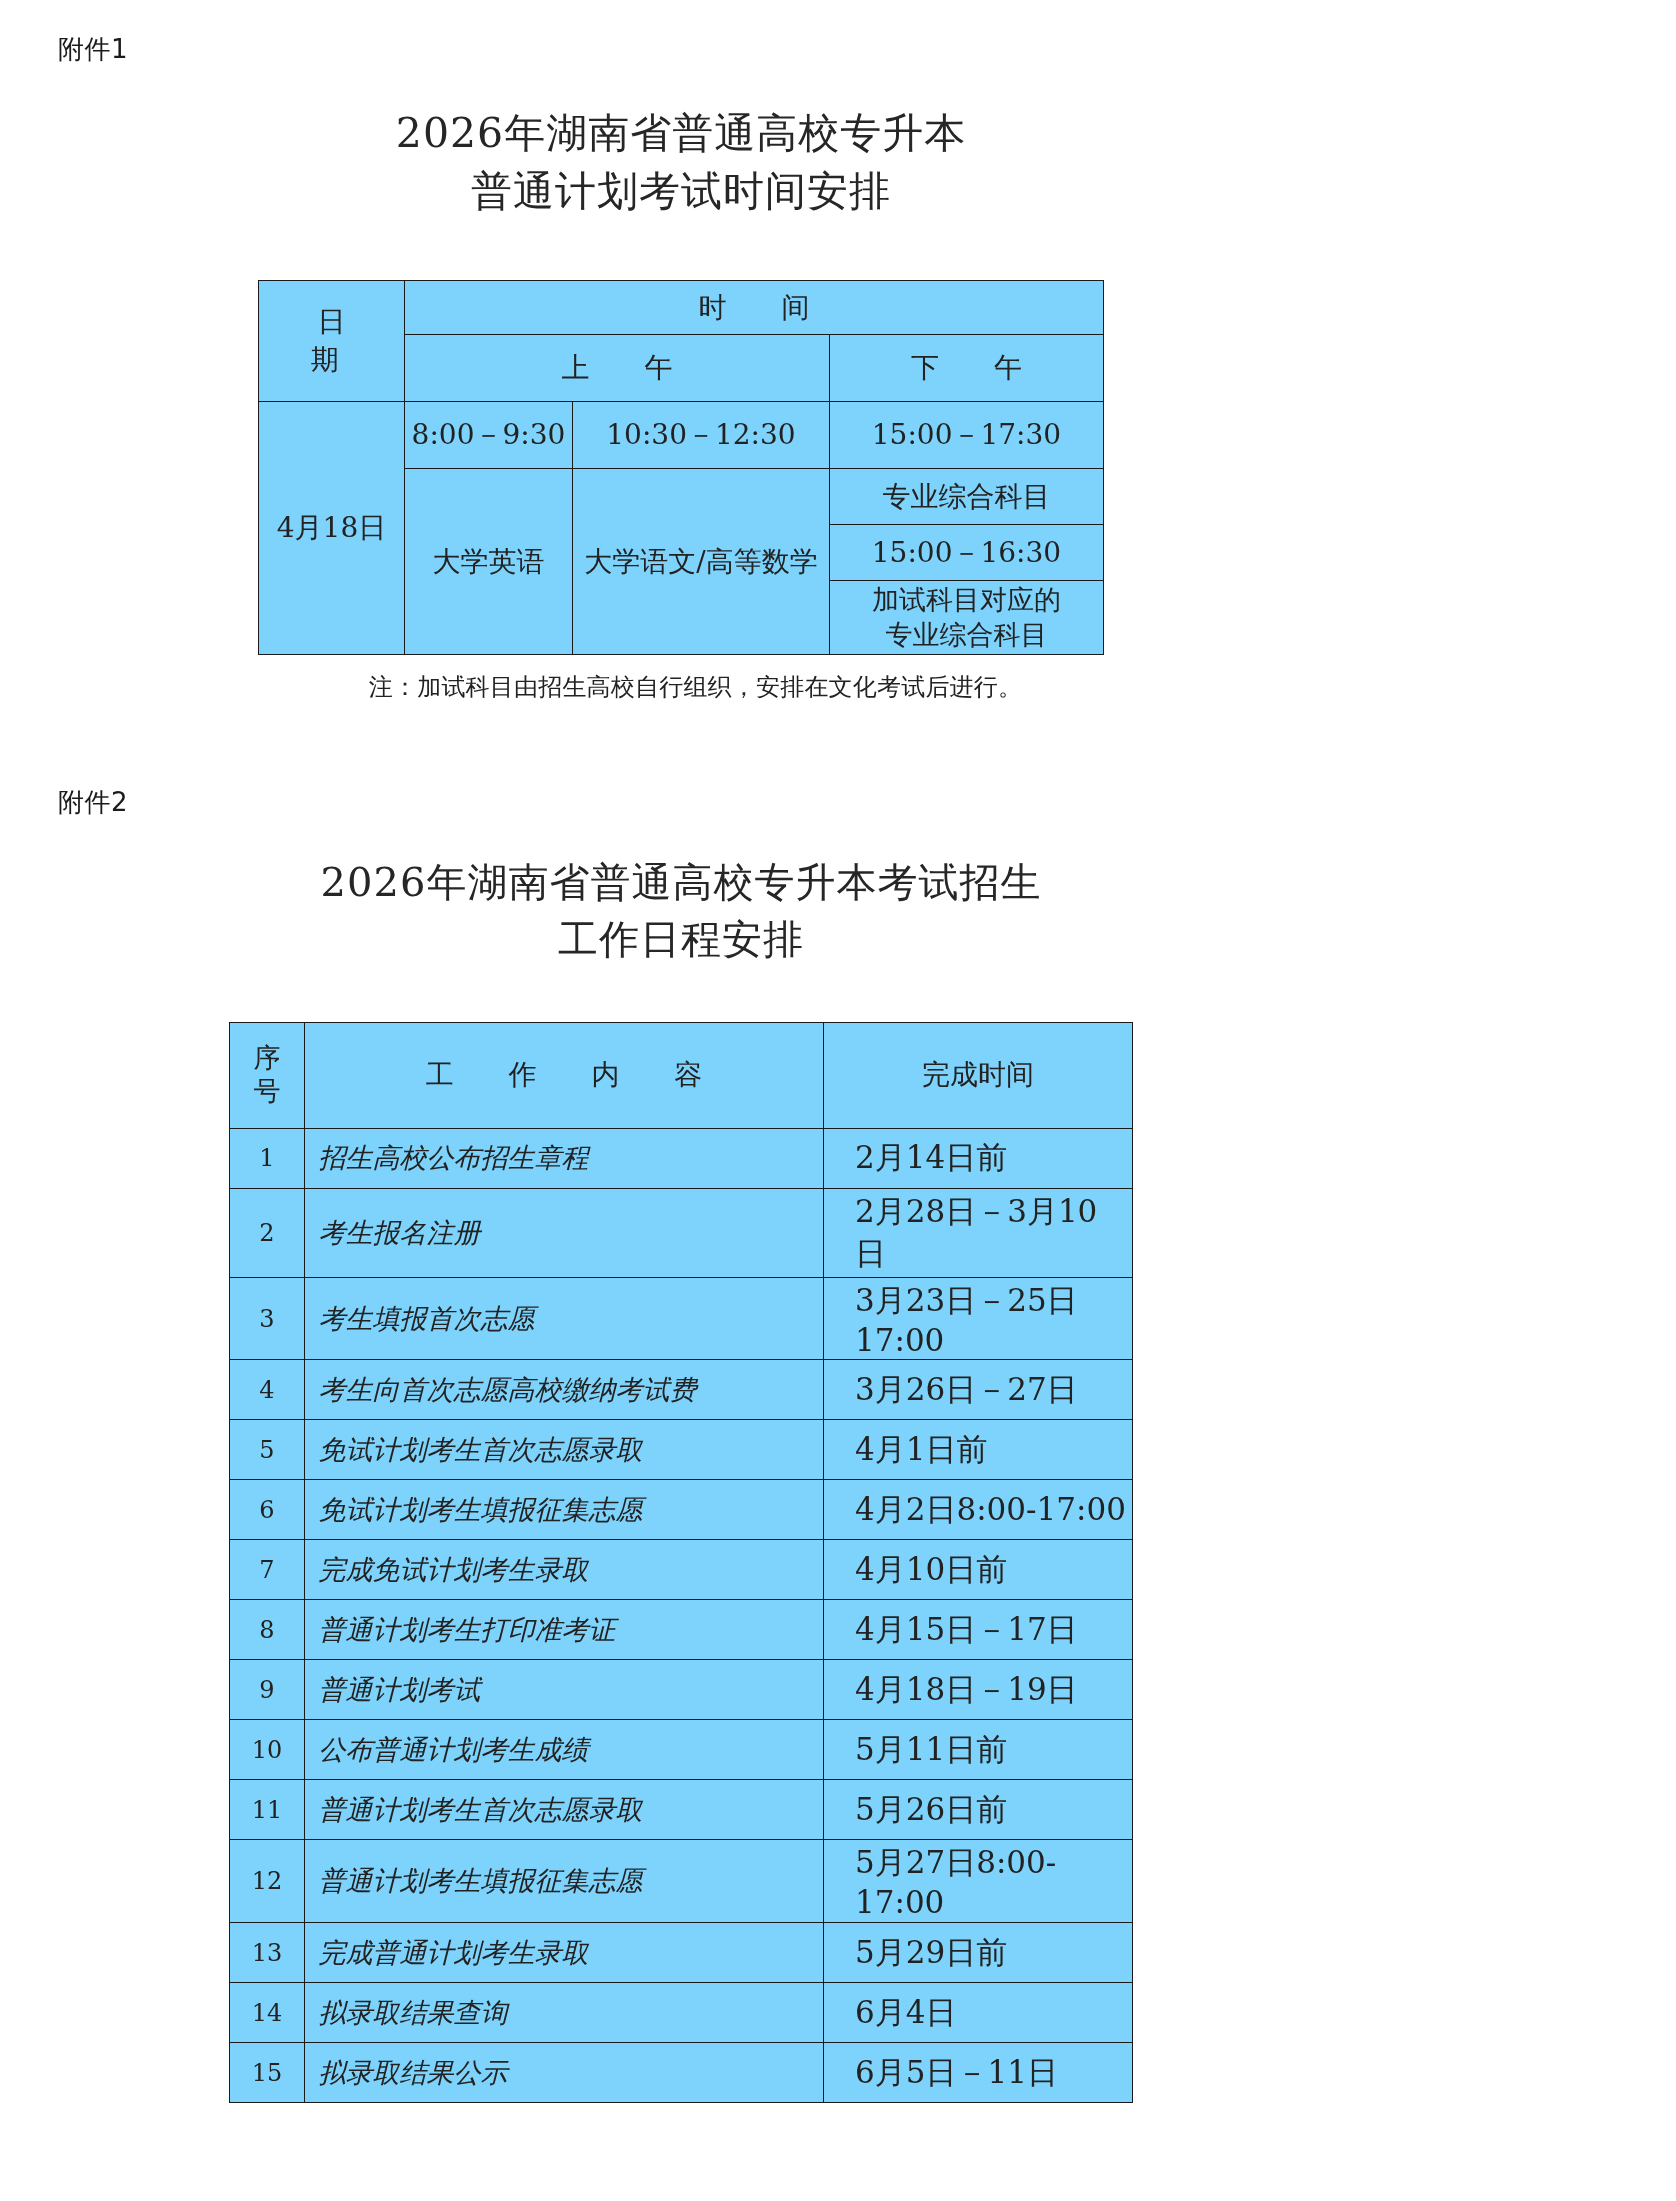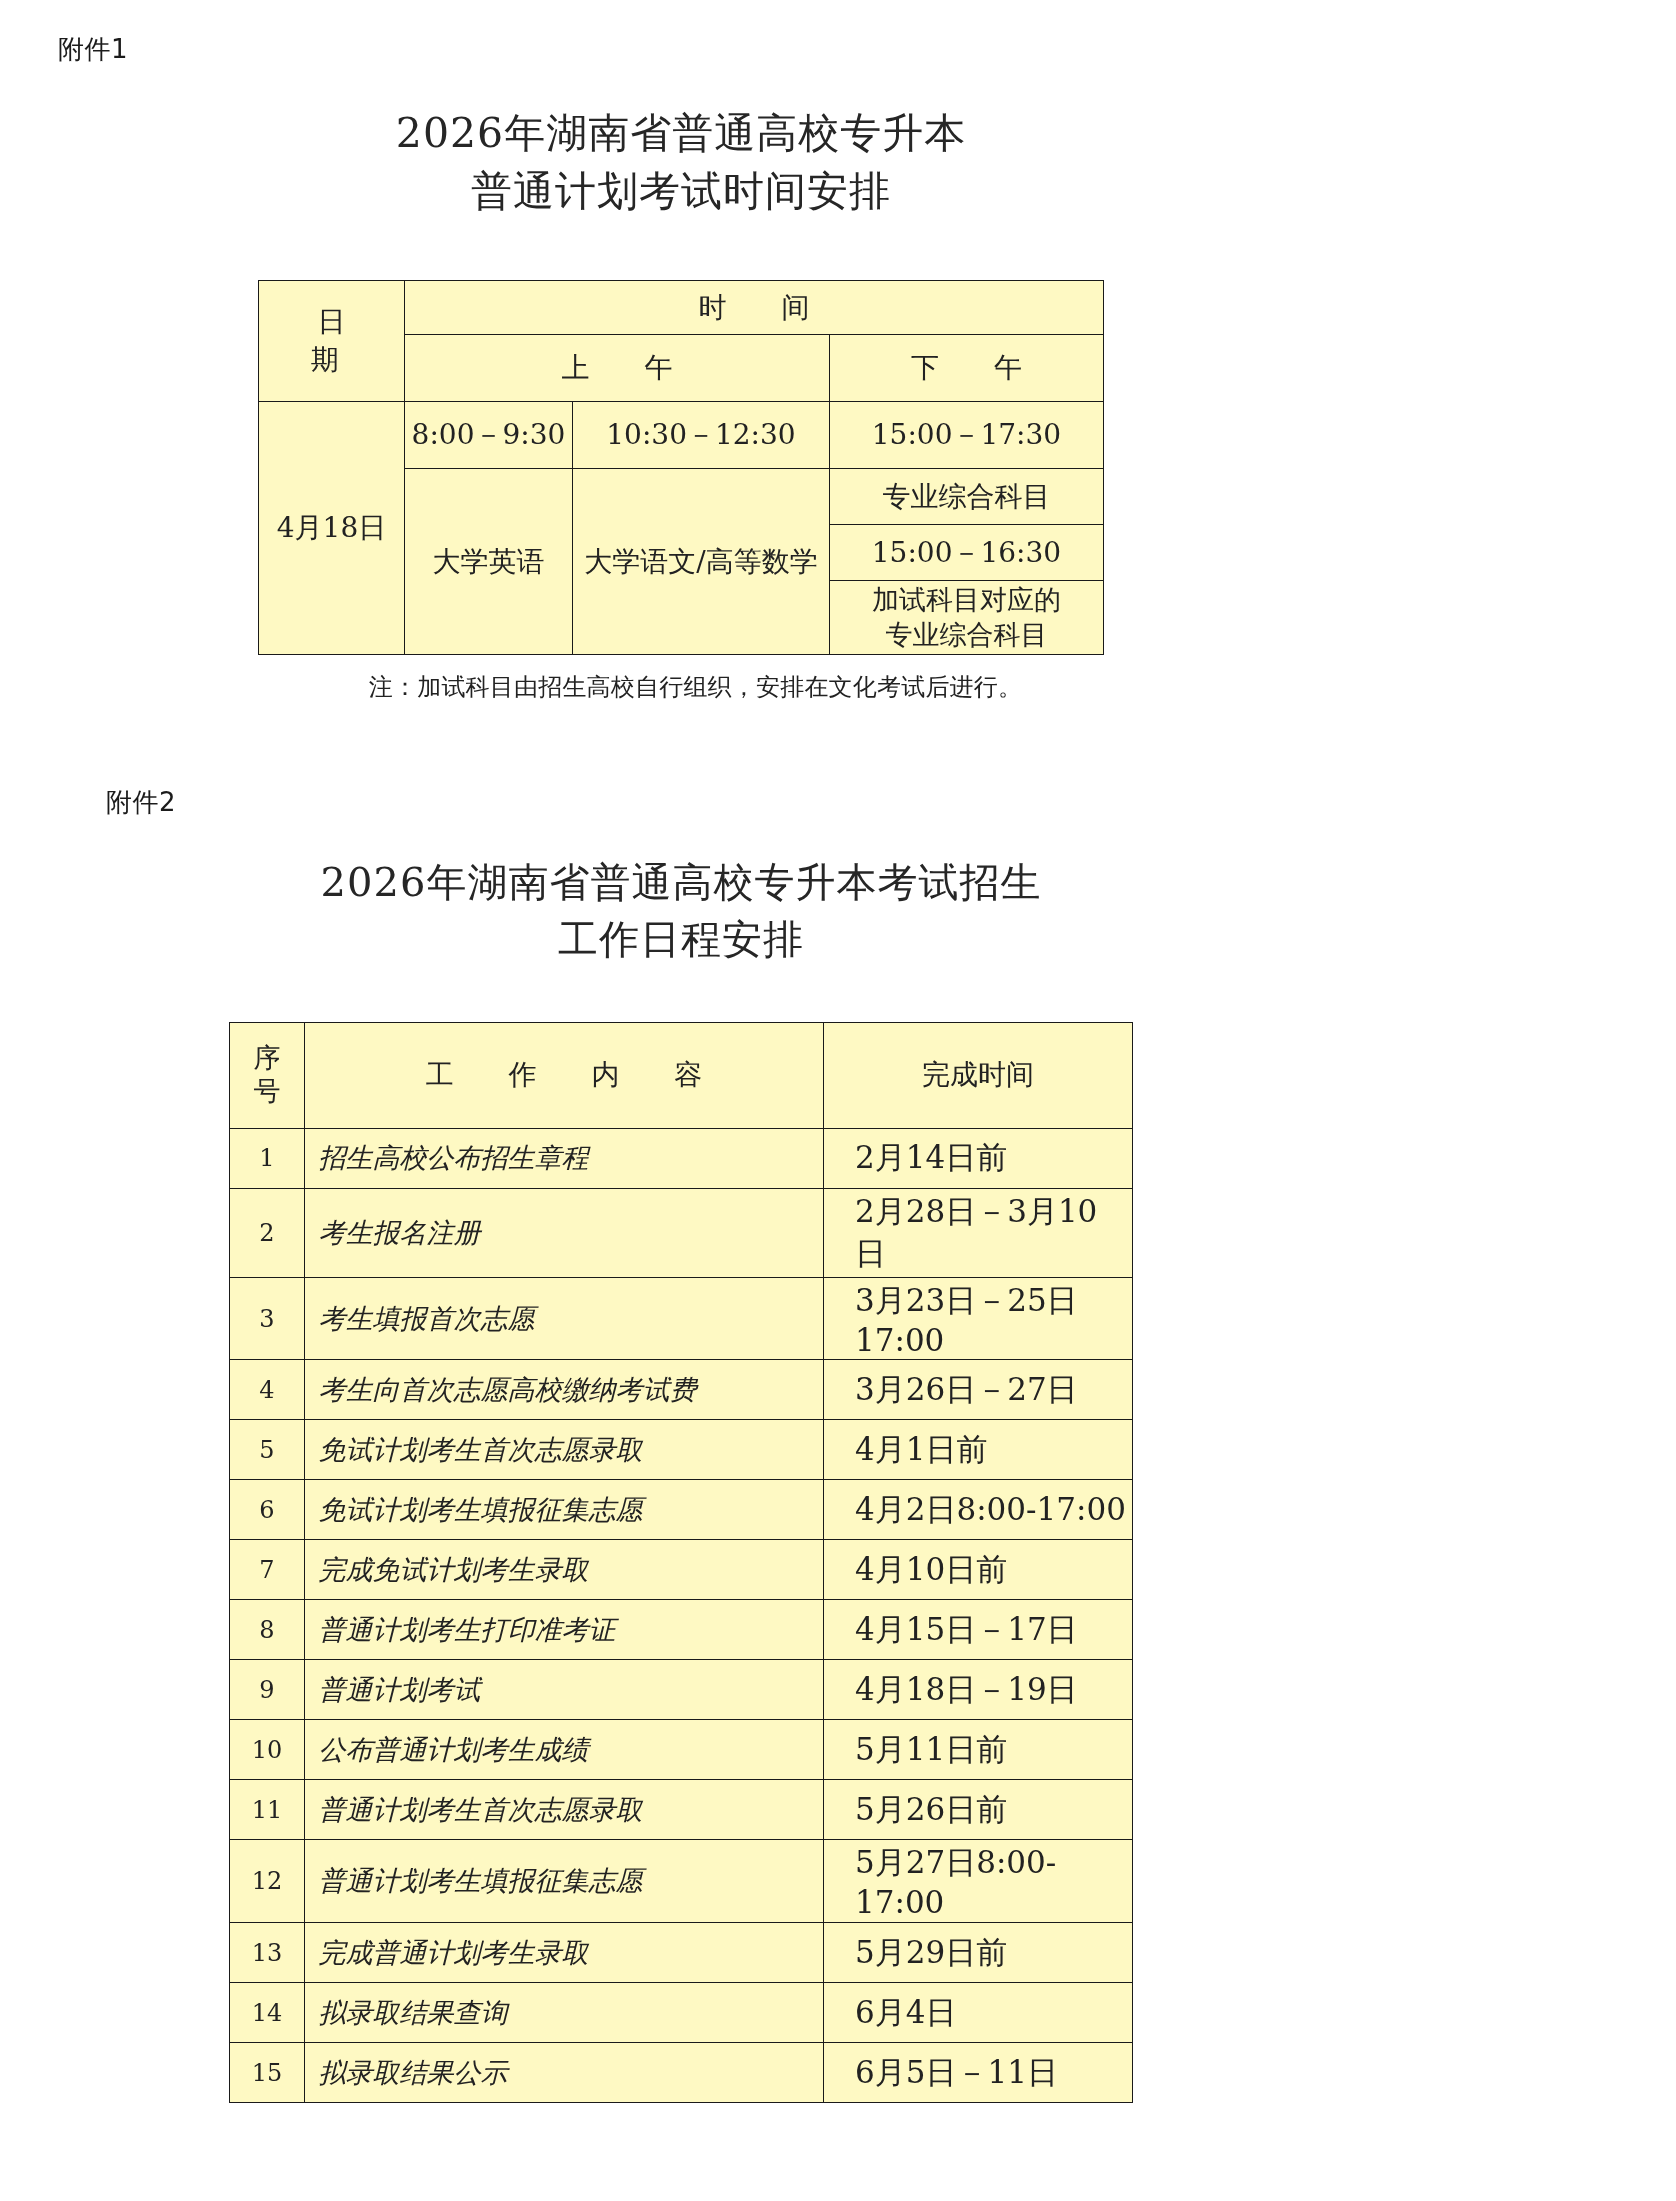--- a/index.html
+++ b/index.html
@@ -54,21 +54,21 @@
     font-size: 40px;
     line-height: 1.42;
     margin-top: 35px;
   }
 
   
   table.doc-table {
     border-collapse: collapse;
     table-layout: fixed;
     margin: 0 auto;
-    background: #fef9c3;
+    background: #7dd3fc;
   }
   table.doc-table td {
     border: 1.9px solid #1a1a1a;
     text-align: center;
     vertical-align: middle;
     font-family: "DejaVu Serif", "Liberation Serif", serif;
     color: #222;
     padding: 1.9px 5.8px;
     box-sizing: border-box;
   }
@@ -91,21 +91,21 @@
   .note {
     font-family: "DejaVu Sans", "Liberation Sans", sans-serif;
     font-size: 24px;
     color: #222;
     text-align: center;
     letter-spacing: 0.2px;
   }
   .note-1 { margin-top: 15.4px; padding-left: 29px; }
   .note-2 { margin-top: 17.3px; padding-left: 19px; }
 
-  .attach2-label { margin-top: 83px; margin-left: 48px; }
+  .attach2-label { margin-top: 83px; }
 
   
   .t2-wrap { margin-top: 54px; }
   table.t2 { width: 903px; }
   table.t2 td {
     font-size: 28px;
     height: 60px;
   }
   .t2 .col-no   { width: 75px; }
   .t2 .col-work { width: 519px; }

